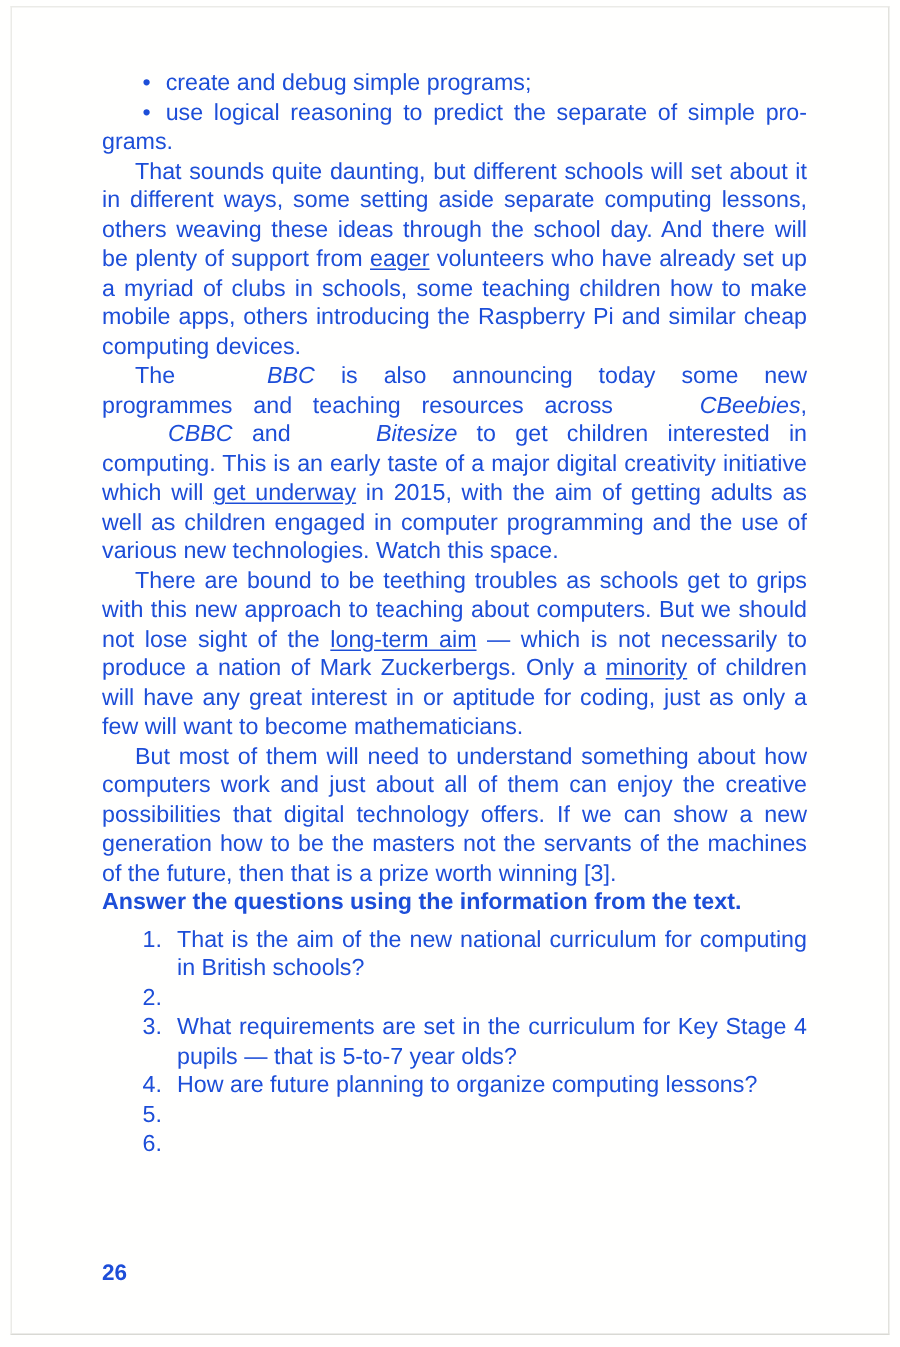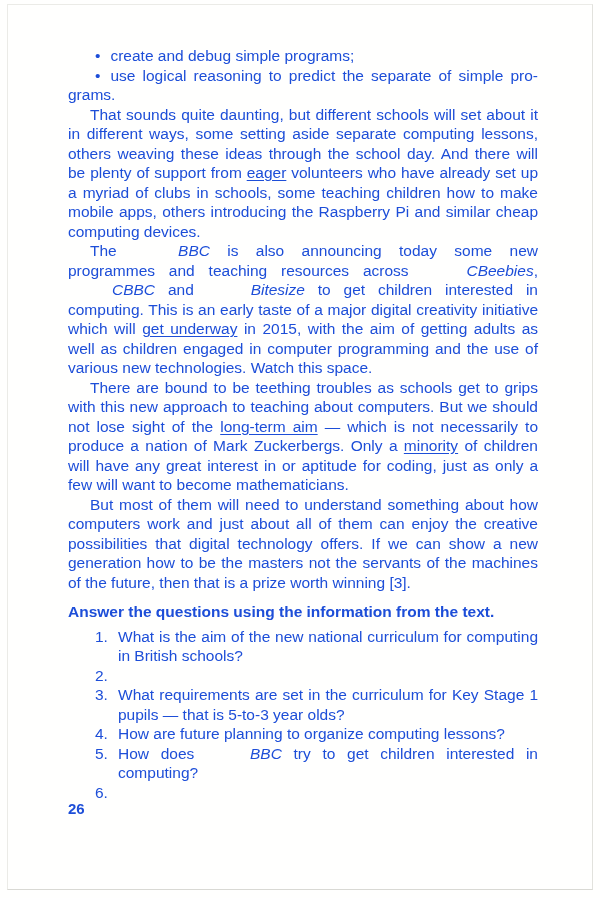--- a/index.html
+++ b/index.html
@@ -43,41 +43,40 @@
   .bullet-marker {
     margin-right: 10px;
   }
   .para {
     text-indent: 22px;
   }
   .seg-i { font-style: italic; margin-left: 44px; }
   .seg-u { text-decoration: underline; text-underline-offset: 2px; }
   .exercise-heading {
     font-weight: bold;
-    margin-top: 10px;
     margin-bottom: 5px;
     text-align: left;
     text-indent: 0;
   }
   .q-item {
     display: flex;
     text-align: justify;
   }
   .q-num {
     flex: 0 0 auto;
     width: 23px;
     margin-left: 27px;
   }
   .q-text {
     flex: 1 1 auto;
   }
   .page-number {
     position: absolute;
     left: 68px;
-    top: 800px;
+    top: 840px;
     font-size: 15px;
     font-weight: bold;
   }
 </style>
 </head>
 <body>
 
 <div class="page">
   <div class="scan-frame"></div>
 
@@ -94,36 +93,35 @@
     <div class="para"><span>That sounds quite daunting, but different schools will set about it in different ways, some setting aside separate computing lessons, others weaving these ideas through the school day. And there will be plenty of support from </span><span class="seg-u">eager</span><span> volunteers who have already set up a myriad of clubs in schools, some teaching children how to make mobile apps, others introducing the Raspberry Pi and similar cheap computing devices.</span></div>
     <div class="para"><span>The </span><span class="seg-i">BBC</span><span> is also announcing today some new programmes and teaching resources across </span><span class="seg-i">CBeebies</span><span>, </span><span class="seg-i">CBBC</span><span> and </span><span class="seg-i">Bitesize</span><span> to get chil­dren interested in computing. This is an early taste of a major digital creativity initiative which will </span><span class="seg-u">get underway</span><span> in 2015, with the aim of getting adults as well as children engaged in computer programming and the use of various new technologies. Watch this space.</span></div>
     <div class="para"><span>There are bound to be teething troubles as schools get to grips with this new approach to teaching about computers. But we should not lose sight of the </span><span class="seg-u">long-term aim</span><span> — which is not necessarily to produce a nation of Mark Zuckerbergs. Only a </span><span class="seg-u">minority</span><span> of children will have any great interest in or aptitude for coding, just as only a few will want to become mathematicians.</span></div>
     <div class="para"><span>But most of them will need to understand something about how computers work and just about all of them can enjoy the creative possibilities that digital technology offers. If we can show a new generation how to be the masters not the servants of the machines of the future, then that is a prize worth winning [3].</span></div>
 
     <div class="exercise-heading">Answer the questions using the information from the text.</div>
 
     <div class="question-list">
       <div class="q-item">
         <span class="q-num">1.</span>
-        <span class="q-text"><span>What is the aim of the new national curriculum for comput­ing in British schools?</span></span>
+        <span class="q-text"><span>That is the aim of the new national curriculum for comput­ing in British schools?</span></span>
       </div>
       <div class="q-item">
         <span class="q-num">2.</span>
       </div>
       <div class="q-item">
         <span class="q-num">3.</span>
-        <span class="q-text"><span>What requirements are set in the curriculum for Key Stage 1 pupils — that is 5-to-3 year olds?</span></span>
+        <span class="q-text"><span>What requirements are set in the curriculum for Key Stage 4 pupils — that is 5-to-7 year olds?</span></span>
       </div>
       <div class="q-item">
         <span class="q-num">4.</span>
         <span class="q-text"><span>How are future planning to organize computing lessons?</span></span>
       </div>
       <div class="q-item">
         <span class="q-num">5.</span>
-        <span class="q-text"><span>How does </span><span class="seg-i">BBC</span><span> try to get children interested in computing?</span></span>
       </div>
       <div class="q-item">
         <span class="q-num">6.</span>
       </div>
     </div>
 
   </div>
 
   <div class="page-number">26</div>
 </div>

